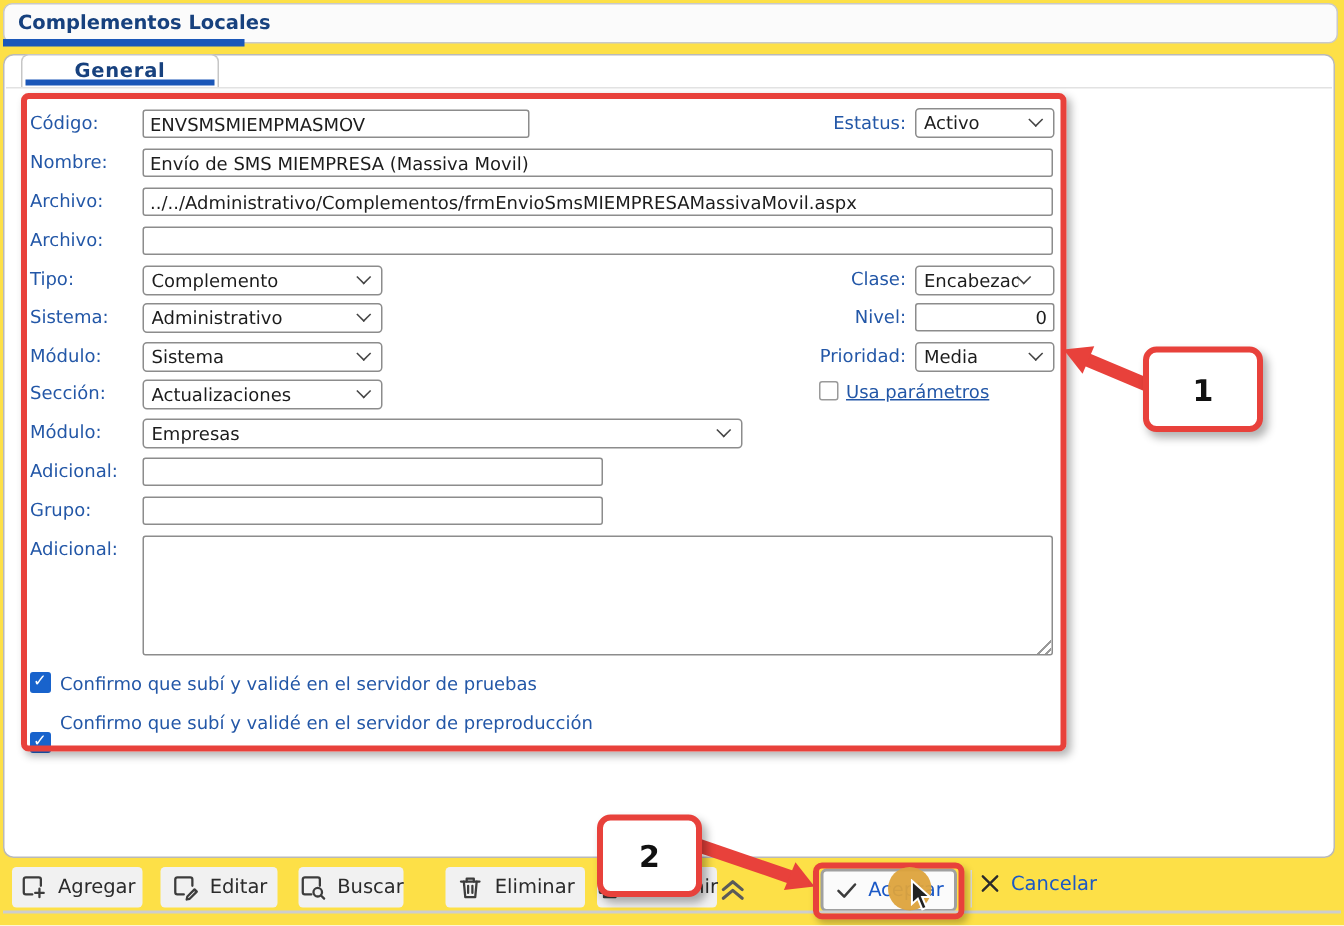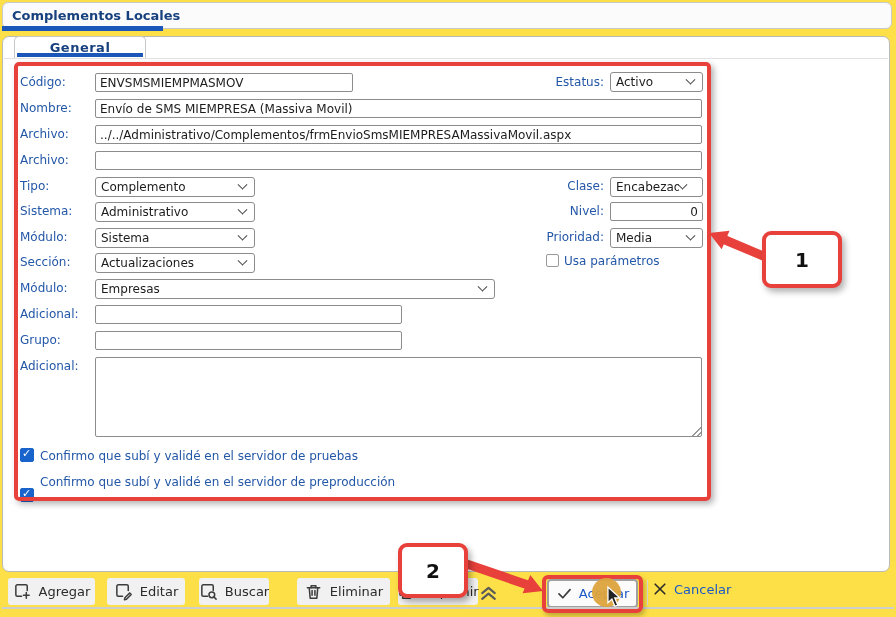--- a/index.html
+++ b/index.html
@@ -134,21 +134,21 @@
     <span class="sel-text">Media</span>
     <span class="chev"></span>
   </div>
 
   <span class="abs lbl" style="left:20px;top:255px;">Sección:</span>
   <div class="abs sel" style="left:95px;top:253px;width:160px;">
     <span class="sel-text">Actualizaciones</span>
     <span class="chev"></span>
   </div>
   <div class="abs cb" style="left:546px;top:254px;"></div>
-  <span class="abs cb-lbl" style="left:564px;top:254px;">Usa parámetros</span>
+  <span class="abs cb-lbl" style="left:564px;top:254px;text-decoration:underline;">Usa parámetros</span>
 
   <span class="abs lbl" style="left:20px;top:281px;">Módulo:</span>
   <div class="abs sel" style="left:95px;top:279px;width:400px;">
     <span class="sel-text">Empresas</span>
     <span class="chev"></span>
   </div>
 
   <span class="abs lbl" style="left:20px;top:307px;">Adicional:</span>
   <input class="txt" style="left: 95px; top: 305px; width: 307px;" value="">
 

